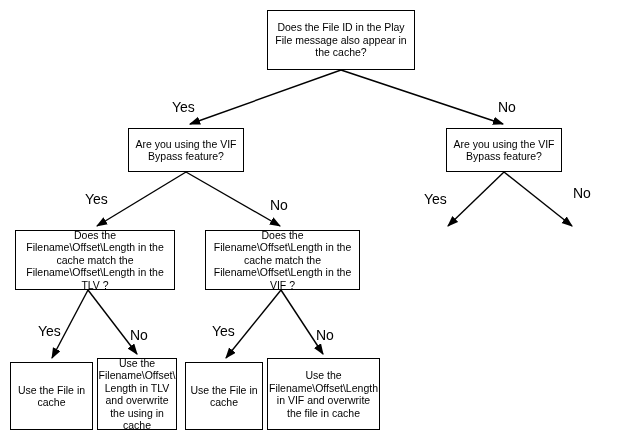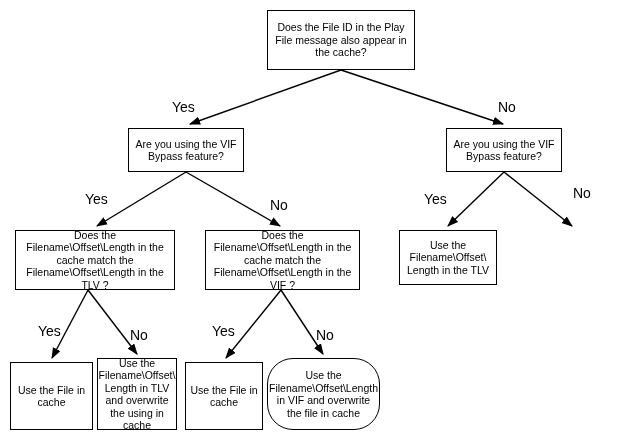--- a/index.html
+++ b/index.html
@@ -80,30 +80,29 @@
   <div class="node" style="left:267px;top:10px;width:148px;height:60px;">Does the File ID in the Play File message also appear in the cache?</div>
 
   <div class="node" style="left:128px;top:128px;width:116px;height:44px;">Are you using the VIF Bypass feature?</div>
 
   <div class="node" style="left:446px;top:128px;width:116px;height:44px;">Are you using the VIF Bypass feature?</div>
 
   <div class="node" style="left:15px;top:230px;width:160px;height:60px;">Does the Filename\Offset\Length in the cache match the Filename\Offset\Length in the TLV ?</div>
 
   <div class="node" style="left:205px;top:230px;width:155px;height:60px;">Does the Filename\Offset\Length in the cache match the Filename\Offset\Length in the VIF ?</div>
 
-  <div class="node" style="left:399px;top:230px;width:98px;height:55px;">Use the Filename\Offset\ Length in the TLV</div>
 
 
   <div class="node" style="left:10px;top:362px;width:83px;height:68px;">Use the File in cache</div>
 
   <div class="node" style="left:97px;top:358px;width:80px;height:72px;">Use the Filename\Offset\ Length in TLV and overwrite the using in cache</div>
 
   <div class="node" style="left:185px;top:362px;width:78px;height:68px;">Use the File in cache</div>
 
-  <div class="node" style="left:267px;top:358px;width:113px;height:72px;border-radius:26px;">Use the Filename\Offset\Length in VIF and overwrite the file in cache</div>
+  <div class="node" style="left:267px;top:358px;width:113px;height:72px;">Use the Filename\Offset\Length in VIF and overwrite the file in cache</div>
 
   <div class="edge-label" style="left:172px;top:102px;">Yes</div>
 
   <div class="edge-label" style="left:498px;top:102px;">No</div>
 
   <div class="edge-label" style="left:85px;top:194px;">Yes</div>
 
   <div class="edge-label" style="left:270px;top:200px;">No</div>
 
   <div class="edge-label" style="left:424px;top:194px;">Yes</div>

